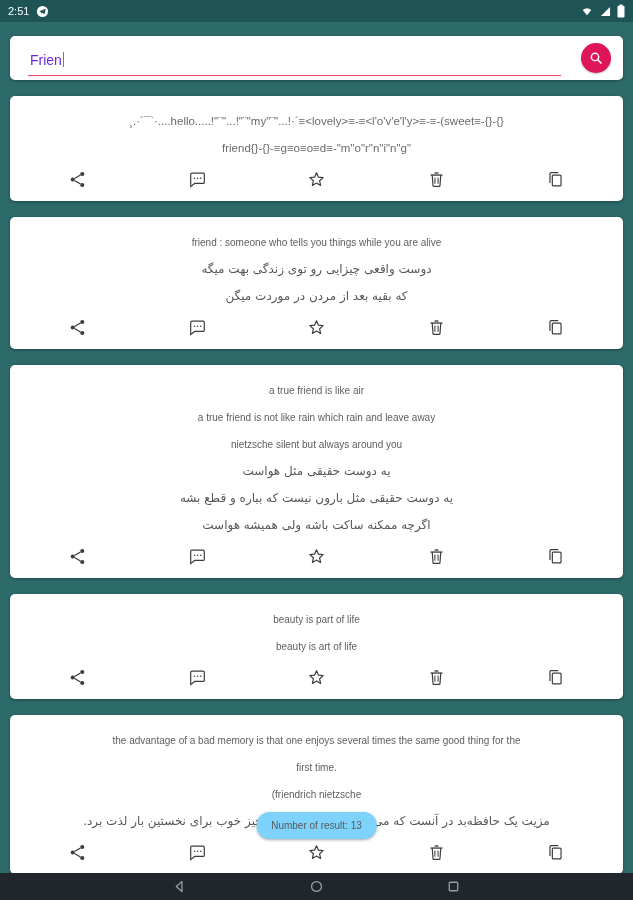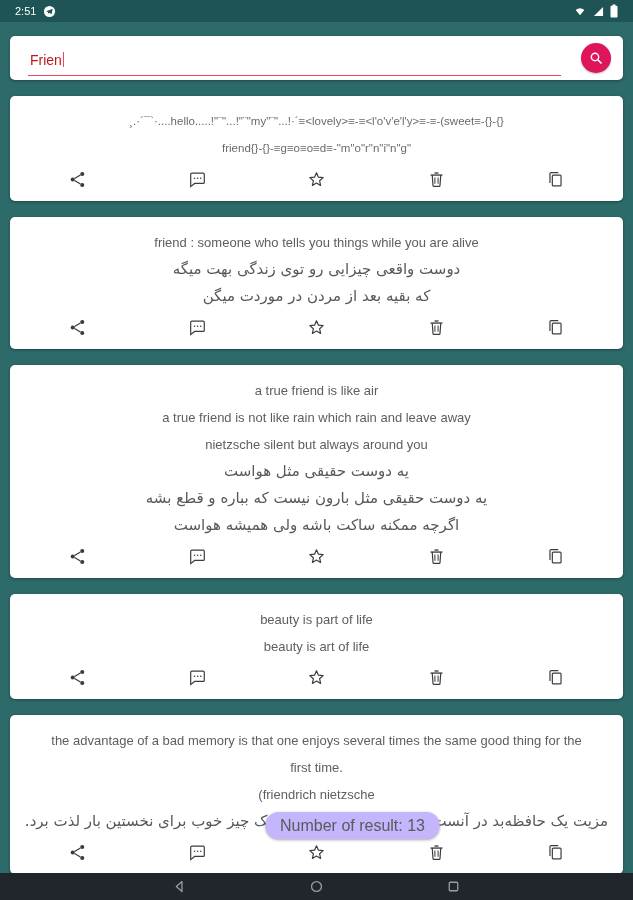--- a/index.html
+++ b/index.html
@@ -4,69 +4,68 @@
 <style>
   html,body{margin:0;padding:0;background:#111;}
   .screen{
     position:relative;width:633px;height:900px;overflow:hidden;
     background:#2d6a6a;
     font-family:"Liberation Sans","DejaVu Sans",sans-serif;
   }
   
   .status-bar{
     height:22px;background:#1f5456;display:flex;align-items:center;
-    padding:0 15px;color:#fff;font-size:11px;
+    padding:0 8px;color:#fff;font-size:11px;
   }
   .status-left{display:flex;align-items:center;gap:7px;}
   .status-right{margin-left:auto;display:flex;align-items:center;gap:5px;}
   .sicon{display:block;}
   
   .search-card{
     margin:14px 10px 0;background:#fff;border-radius:5px;height:44px;
     display:flex;align-items:center;padding:0 12px 0 18px;
     box-shadow:0 1px 3px rgba(0,0,0,.35);
   }
   .search-field{
     flex:1;margin-right:20px;border-bottom:1.6px solid #ef4560;
     padding:11px 2px 7px;display:flex;align-items:center;
   }
-  .search-query{color:#b91c1c;font-size:14px;}
+  .search-query{color:#6d28d9;font-size:14px;}
   .caret{display:inline-block;width:1.5px;height:15px;background:#ef4560;margin-left:1px;}
   .search-btn{
     width:30px;height:30px;border-radius:50%;background:#df155c;border:none;
     display:flex;align-items:center;justify-content:center;padding:0;cursor:pointer;
     box-shadow:0 1px 2px rgba(0,0,0,.25);
   }
   .search-btn svg{width:16px;height:16px;color:#fff;}
   
   .results{padding:0 10px;}
   .card{
     margin-top:16px;background:#fff;border-radius:5px;
     box-shadow:0 1px 3px rgba(0,0,0,.35);
     padding-top:12px;
   }
   .line{
-    margin:0;line-height:27px;text-align:center;color:#5e5e5e;font-size:13px;
+    margin:0;line-height:27px;text-align:center;color:#5e5e5e;font-size:10px;
     white-space:nowrap;overflow:hidden;padding:0 6px;
   }
-  .line.rtl{direction:rtl;font-family:"DejaVu Sans",sans-serif;font-size:15px;color:#585858;}
+  .line.rtl{direction:rtl;font-family:"DejaVu Sans",sans-serif;font-size:12px;color:#585858;}
   .line.small{font-size:11.5px;color:#6a6a6a;}
   .actions{
     display:flex;justify-content:space-between;align-items:center;
     padding:8px 58px 12px;
   }
   .action{background:none;border:none;padding:0;cursor:pointer;color:#3c3c3c;line-height:0;}
   .action svg{width:19px;height:19px;}
   
   .toast{
     position:absolute;left:50%;top:812px;transform:translateX(-50%);
-    background:#c4b5fd;border-radius:13px;height:27px;line-height:27px;
-    padding:0 15px;font-size:16px;color:#5a5a5a;white-space:nowrap;
+    background:#7dd3fc;border-radius:13px;height:27px;line-height:27px;
+    padding:0 15px;font-size:10px;color:#5a5a5a;white-space:nowrap;
     box-shadow:0 1px 3px rgba(0,0,0,.35);
-    margin-left:36px;
   }
   
   .nav-bar{
     position:absolute;left:0;right:0;bottom:0;height:27px;background:#20262b;
     display:flex;align-items:center;justify-content:center;gap:120px;
   }
   .nav-btn{background:none;border:none;padding:0;cursor:pointer;color:#97a1a1;line-height:0;}
   .nav-btn svg{width:17px;height:17px;}
   .hidden-defs{position:absolute;width:0;height:0;overflow:hidden;}
 </style>

